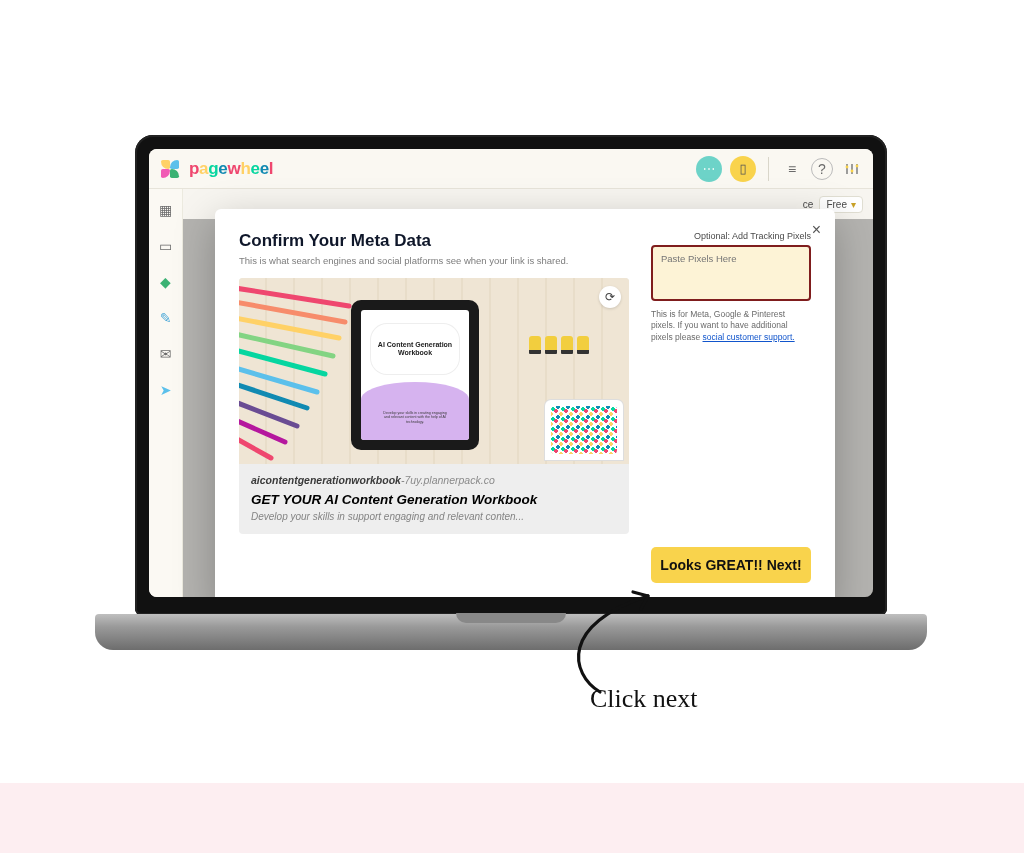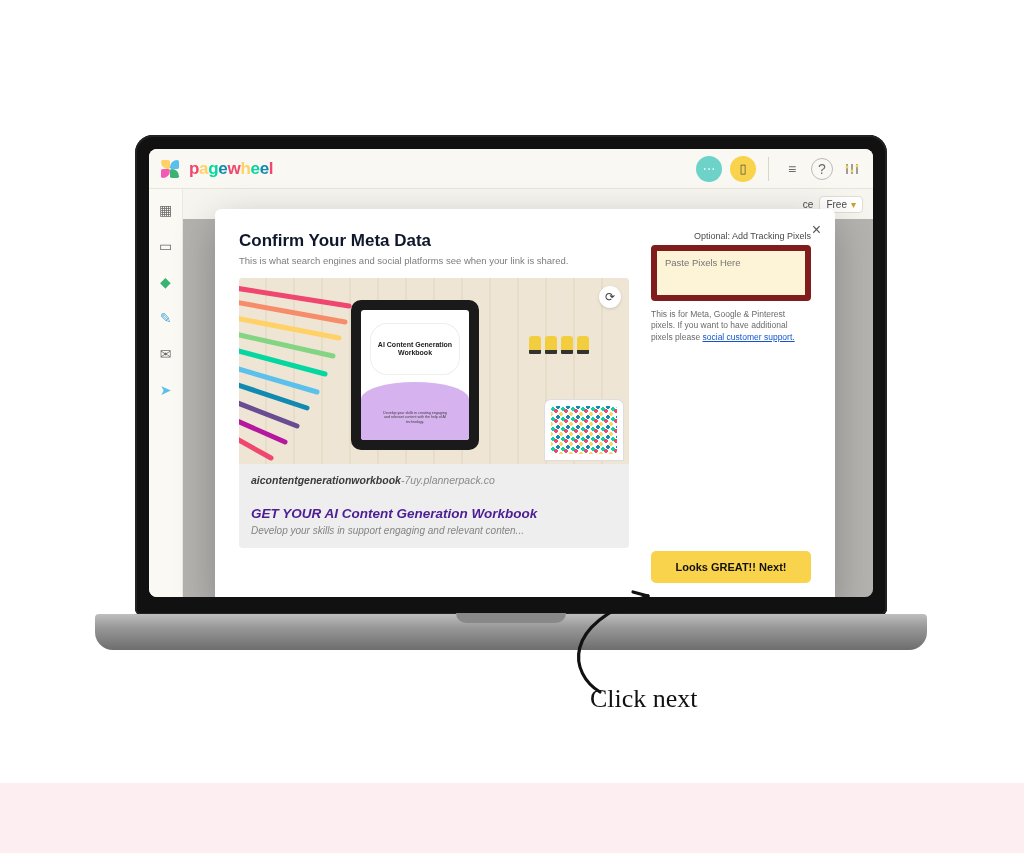--- a/index.html
+++ b/index.html
@@ -82,29 +82,29 @@
   .notebook::after { content:""; position:absolute; inset:6px; border-radius:4px;
     background: radial-gradient(circle,#ef476f 2px,transparent 2px) 0 0/10px 10px,
                 radial-gradient(circle,#ffd166 2px,transparent 2px) 5px 3px/10px 10px,
                 radial-gradient(circle,#118ab2 2px,transparent 2px) 2px 6px/10px 10px,
                 radial-gradient(circle,#06d6a0 2px,transparent 2px) 7px 8px/10px 10px; }
 
   .preview-meta { padding:10px 12px 12px;font-style:italic; }
   .slug-row { font-size:10.5px; color:#3a3a3a; }
   .slug-row b { font-weight:700; }
   .slug-suffix { color:#8a8a8a; }
-  .preview-title { font-size:13.5px; font-weight:700; margin-top:20px; color:#4c1d95; }
+  .preview-title { font-size:13.5px; font-weight:700; margin-top:6px; color:#000000; }
   .preview-desc { font-size:10px; color:#848484; margin-top:4px; white-space:nowrap; overflow:hidden; text-overflow:ellipsis; }
 
   .pixel-label { font-size:9px; color:#4a4a4a; text-align:right; margin-bottom:4px; }
-  .pixel-box { width:100%; height:56px; background:#fdf3d6; border:6px solid #7f1d1d; border-radius:4px; padding:6px 8px; font-size:9.5px; color:#6b6b6b; resize:none; outline:none; font-family:inherit; }
+  .pixel-box { width:100%; height:56px; background:#fdf3d6; border:2px solid #7f1d1d; border-radius:4px; padding:6px 8px; font-size:9.5px; color:#6b6b6b; resize:none; outline:none; font-family:inherit; }
   .pixel-help { font-size:8.5px; color:#6b6b6b; line-height:1.35; margin-top:8px; }
   .pixel-help a { color:#1155cc; text-decoration:underline; }
   .modal-right-spacer { flex:1; }
-  .next-btn { background:#f9d34c; border:none; border-radius:5px; padding:10px 0; font-size:11px; font-weight:700; color:#111; cursor:pointer; width:100%; }
+  .next-btn { background:#f9d34c; border:none; border-radius:5px; padding:10px 0; font-size:14px; font-weight:700; color:#111; cursor:pointer; width:100%; }
 
   
   .annot-wrap { position:absolute; left:530px; top:584px; width:260px; height:140px; }
   .annot-text { position:absolute; left:60px; top:100px; font-family:"Brush Script MT","Segoe Script",cursive; font-size:26px; color:#111; }
 </style>
 </head>
 <body>
 
 <div class="pink-strip"></div>
 

